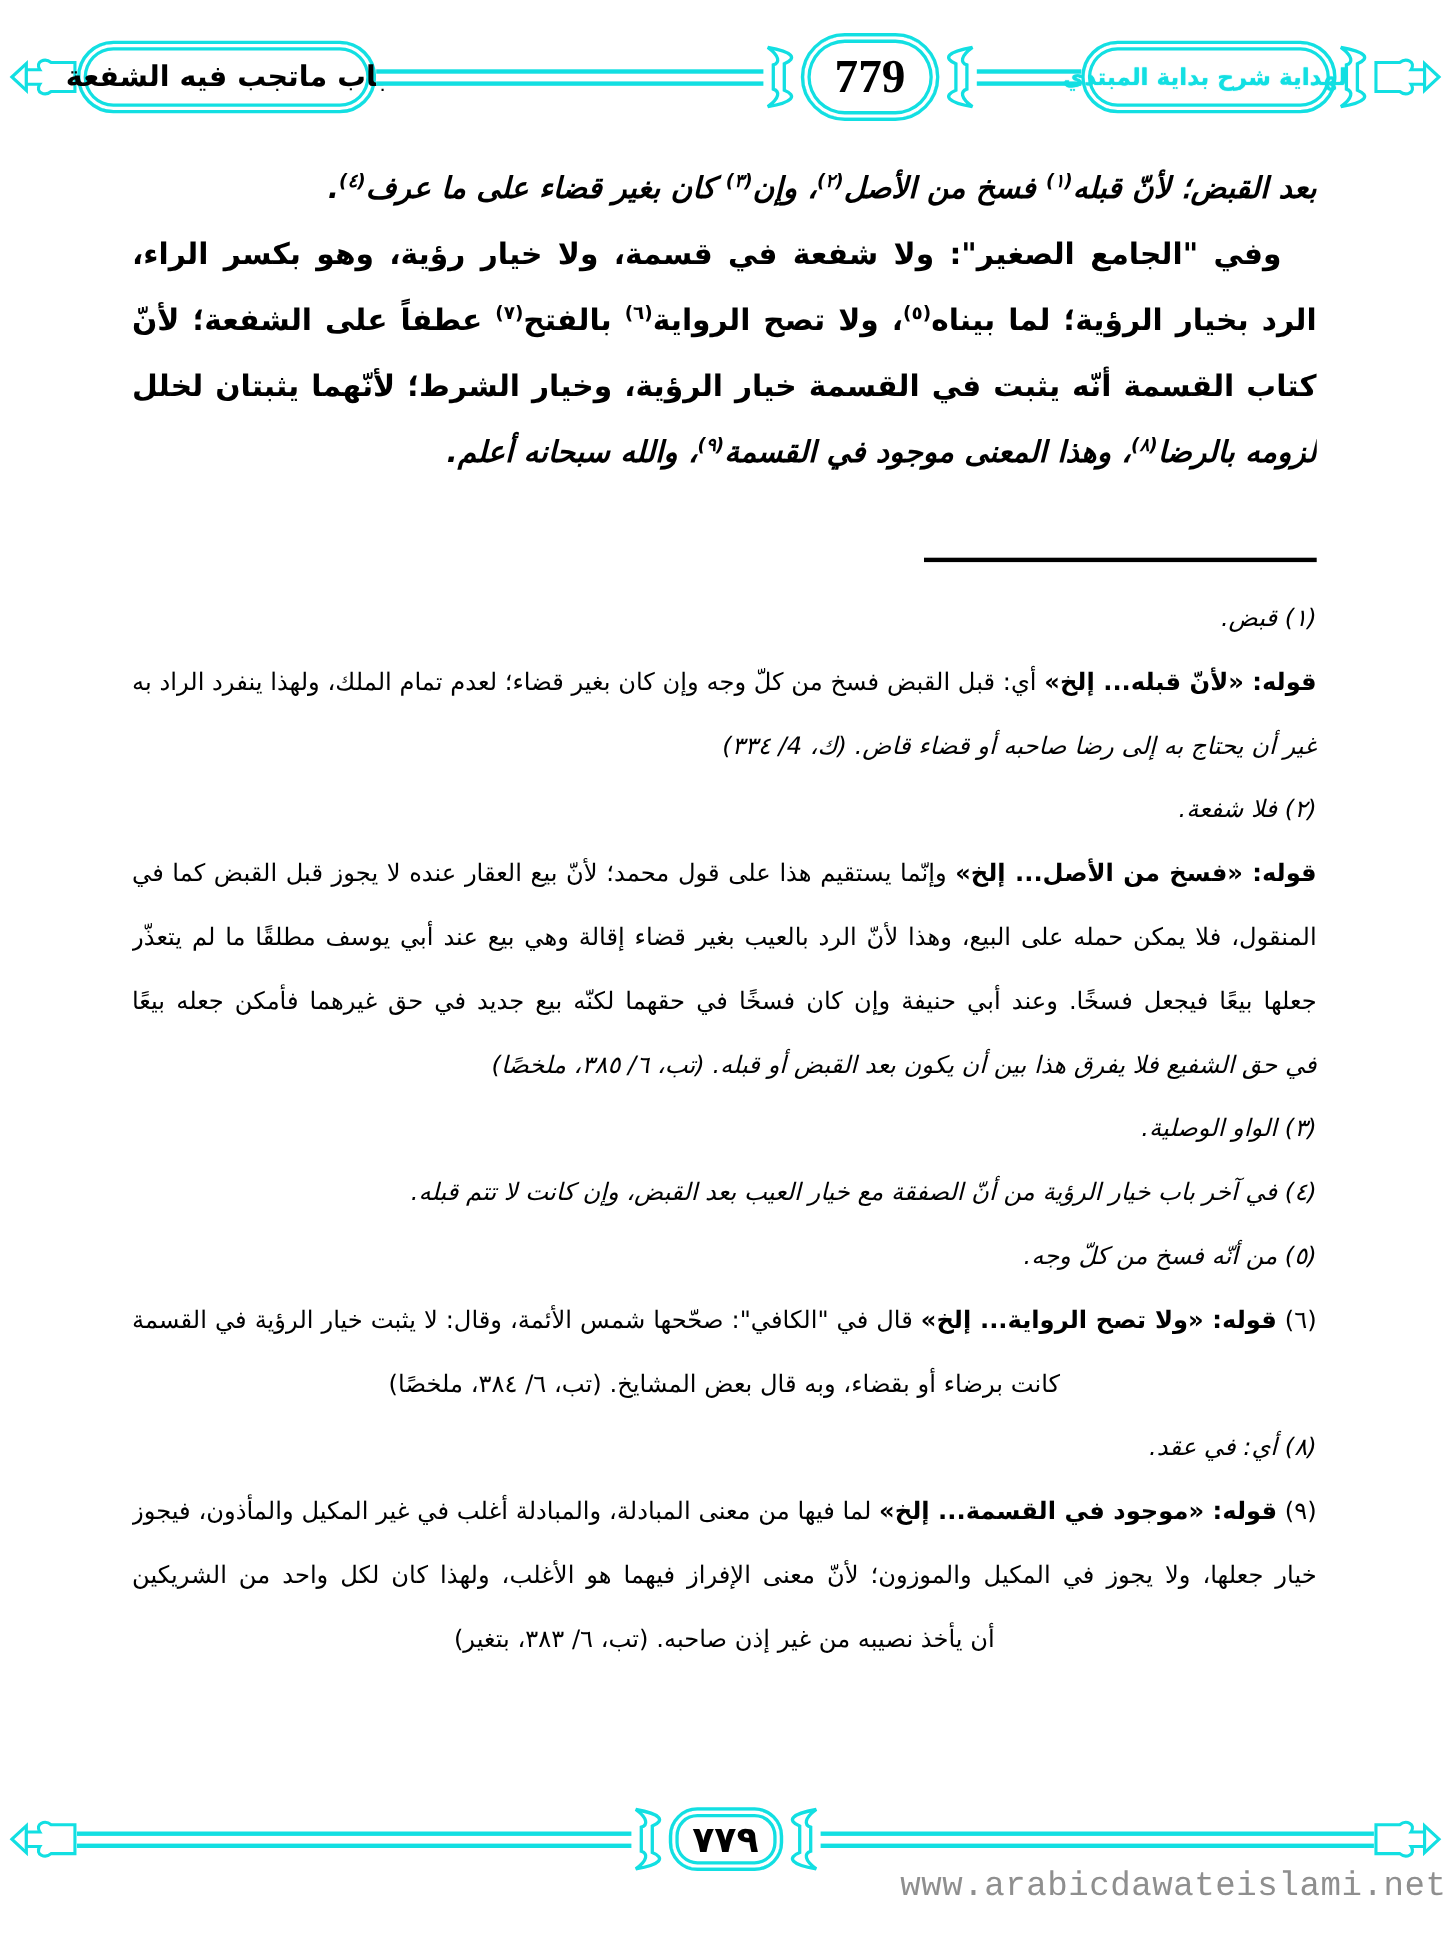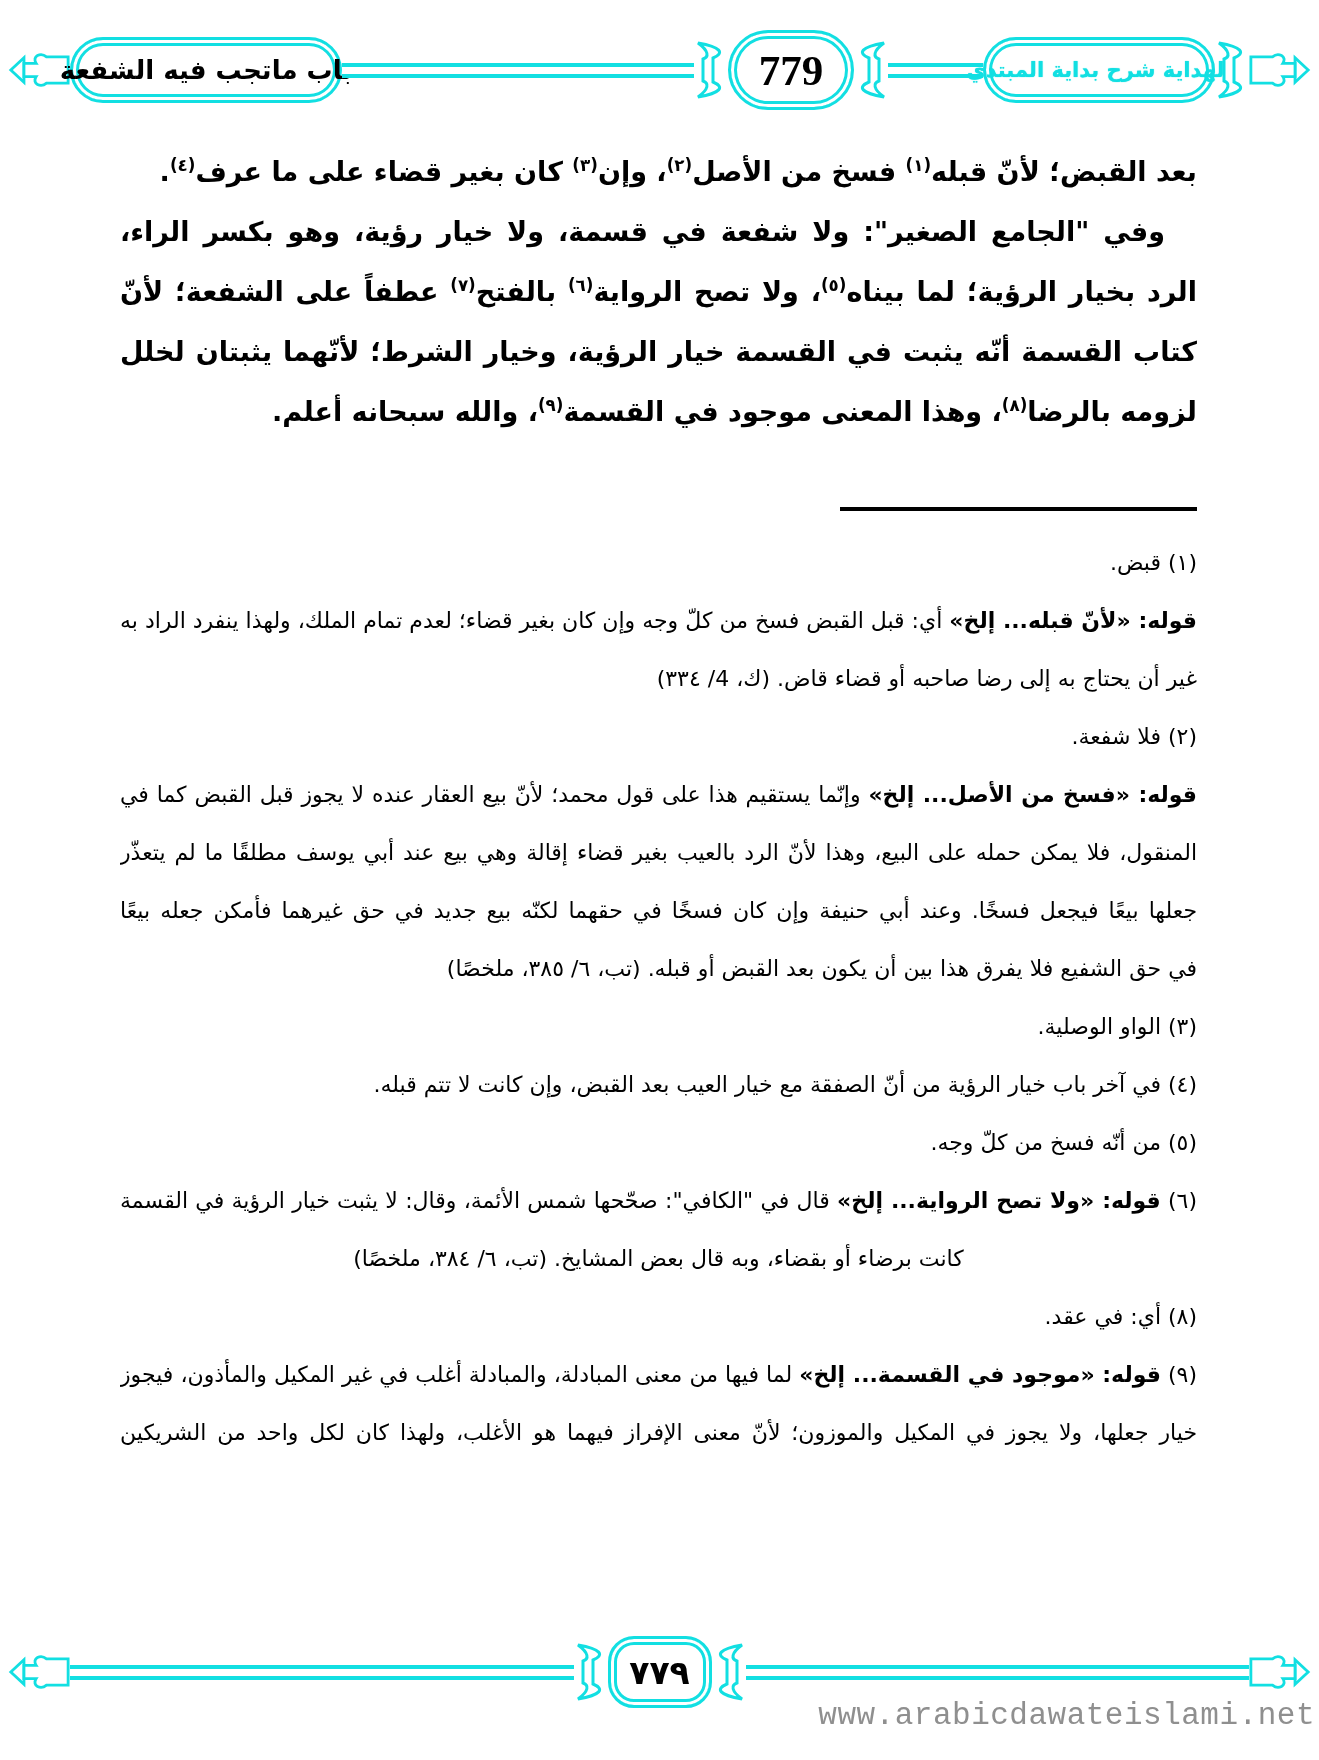--- a/index.html
+++ b/index.html
@@ -23,37 +23,37 @@
     box-shadow: inset 0 0 0 3px #fff, inset 0 0 0 6px var(--cyan);
     display:flex; align-items:center; justify-content:center; flex:0 0 auto;
   }
   .chapter-cart { width:272px; height:66px; }
   .chapter-title { font-weight:bold; font-size:26px; letter-spacing:-1px; white-space:nowrap; }
   .num-cart { width:126px; height:80px; }
   .page-num { font-family:Liberation Serif, serif; font-weight:bold; font-size:43px; }
   .book-cart { width:232px; height:66px; }
   .book-title { font-weight:bold; font-size:21px; color:var(--cyan); white-space:nowrap;
                 text-shadow:0 0 1px var(--cyan); }
-  .oct-cart { width:104px; height:72px; border-radius:26px; }
+  .oct-cart { width:104px; height:58px; border-radius:26px; }
   .page-num-ar { font-weight:bold; font-size:33px; }
   .mirror { transform:scaleX(-1); }
   .deco { flex:0 0 auto; display:block; }
 
   
   .body-text {
     position:absolute; top:142px; right:122px; width:1077px;
     font-size:27px; font-weight:bold; line-height:60px;
   }
   .bl { height:60px; overflow:hidden; }
   .footnotes {
     position:absolute; top:534px; right:122px; width:1077px;
     font-size:22px; line-height:58px;
   }
   .fl { height:58px; overflow:hidden; }
-  .r { text-align:right; }
+  .r { text-align:right;font-style:italic; }
   .c { text-align:center; }
   .j { text-align:justify; text-align-last:justify; }
   .ind { text-indent:32px; }
   sup { font-size:0.62em; line-height:0; vertical-align:super; }
   b { font-weight:bold; }
 
   .fn-sep {
     position:absolute; top:507px; right:122px; width:357px; height:4px;
     background:#000;
   }
@@ -124,20 +124,21 @@
     <div class="fl j">جعلها بيعًا فيجعل فسخًا. وعند أبي حنيفة وإن كان فسخًا في حقهما لكنّه بيع جديد في حق غيرهما فأمكن جعله بيعًا</div>
     <div class="fl r">في حق الشفيع فلا يفرق هذا بين أن يكون بعد القبض أو قبله. (تب، ٦/ ٣٨٥، ملخصًا)</div>
     <div class="fl r">(٣) الواو الوصلية.</div>
     <div class="fl r">(٤) في آخر باب خيار الرؤية من أنّ الصفقة مع خيار العيب بعد القبض، وإن كانت لا تتم قبله.</div>
     <div class="fl r">(٥) من أنّه فسخ من كلّ وجه.</div>
     <div class="fl j">(٦) <b>قوله: «ولا تصح الرواية... إلخ»</b> قال في "الكافي": صحّحها شمس الأئمة، وقال: لا يثبت خيار الرؤية في القسمة سواء</div>
     <div class="fl c">كانت برضاء أو بقضاء، وبه قال بعض المشايخ. (تب، ٦/ ٣٨٤، ملخصًا)</div>
     <div class="fl r">(٨) أي: في عقد.</div>
     <div class="fl j">(٩) <b>قوله: «موجود في القسمة... إلخ»</b> لما فيها من معنى المبادلة، والمبادلة أغلب في غير المكيل والمأذون، فيجوز فيها</div>
     <div class="fl j">خيار جعلها، ولا يجوز في المكيل والموزون؛ لأنّ معنى الإفراز فيهما هو الأغلب، ولهذا كان لكل واحد من الشريكين</div>
+    <div class="fl c">أن يأخذ نصيبه من غير إذن صاحبه. (تب، ٦/ ٣٨٣، بتغير)</div>
   </section>
 
   <div class="band bottom-band">
     <svg class="deco" width="62" height="48" viewBox="0 0 66 48">
       <g fill="#fff" stroke="#12dfe2" stroke-width="3">
         <path d="M3 24 L17 11 L17 37 Z"></path>
         <path d="M17 17 L30 17 C25 9 35 5 41 10 L64 10 L64 38 L41 38 C35 43 25 39 30 31 L17 31 Z"></path>
       </g>
     </svg>
     <div class="conn grow1"></div>

